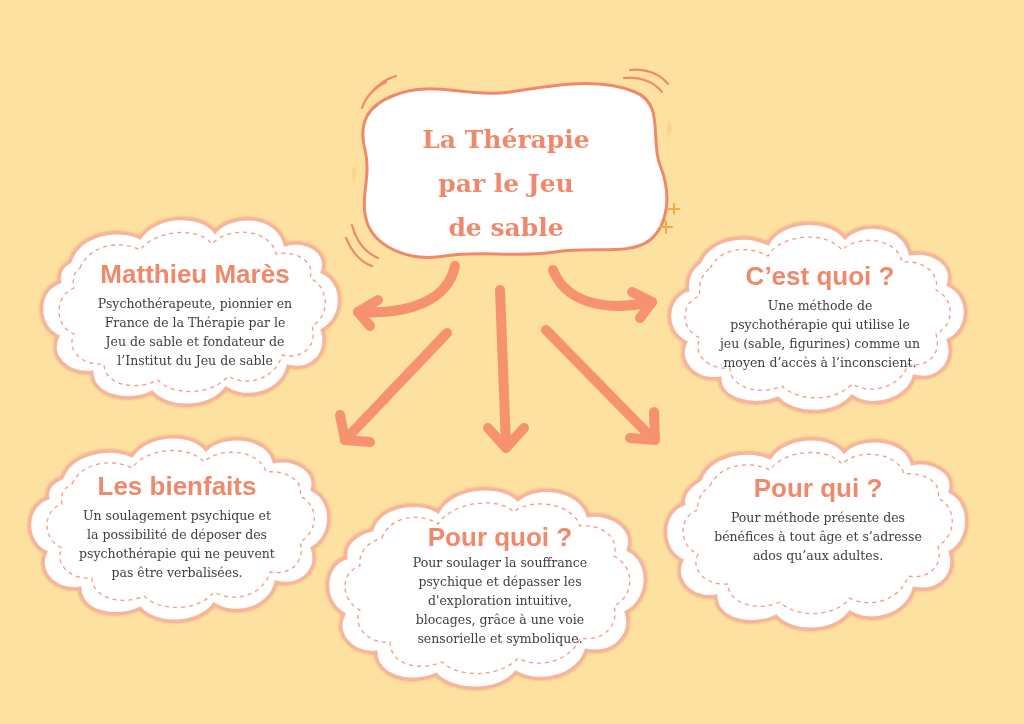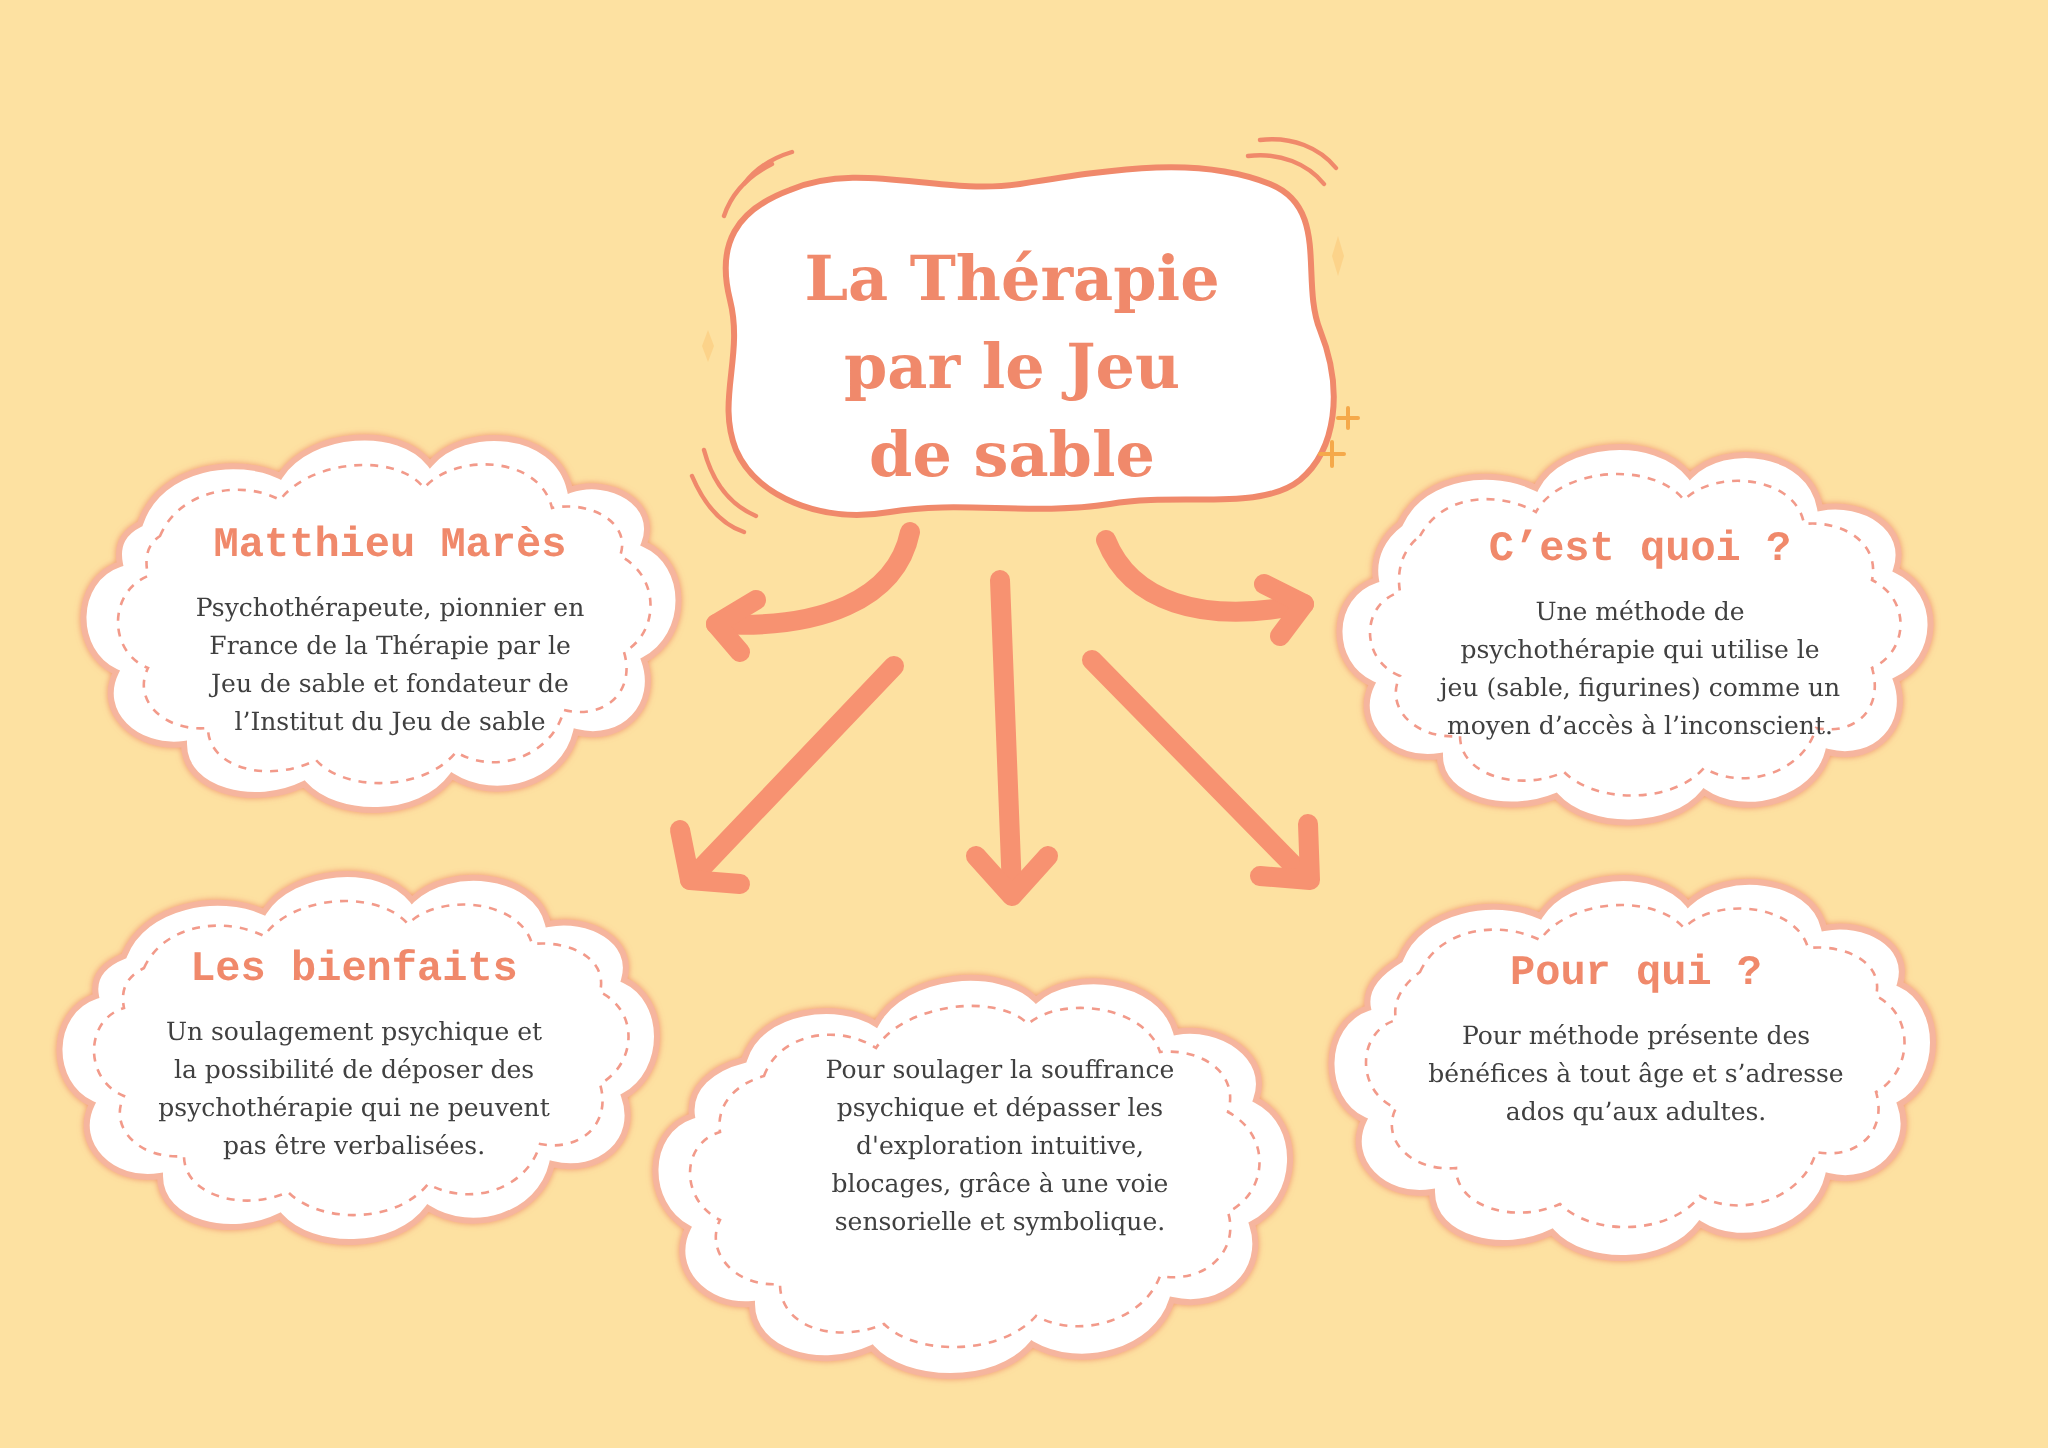--- a/index.html
+++ b/index.html
@@ -1,21 +1,21 @@
 <!DOCTYPE html>
 <html><head>
 <meta charset="utf-8">
 <style>
   html, body { margin:0; padding:0; }
   body { width:1024px; height:724px; background:#fde1a1; position:relative; overflow:hidden; font-family:"DejaVu Serif", serif; }
   .layer { position:absolute; left:0; top:0; width:1024px; height:724px; }
   .cloud-text { position:absolute; text-align:center; }
-  .heading { font-family:Liberation Mono, monospace; font-weight:bold; color:#f0896b; font-size:21px; line-height:24px; margin:0 0 8px 0; }
+  .heading { font-family:Liberation Sans, sans-serif; font-weight:bold; color:#f0896b; font-size:26px; line-height:24px; margin:0 0 8px 0; }
   .body { font-family:"DejaVu Serif", serif; color:#404040; font-size:12.5px; line-height:19px; margin:0; }
-  .title { position:absolute; left:372px; top:118px; width:268px; text-align:center; font-family:"DejaVu Serif", serif; font-weight:bold; color:#f0896b; font-size:31px; line-height:44px; }
+  .title { position:absolute; left:372px; top:118px; width:268px; text-align:center; font-family:"DejaVu Serif", serif; font-weight:bold; color:#f0896b; font-size:25px; line-height:44px; }
 </style>
 </head>
 <body>
 
 <svg class="layer" viewBox="0 0 1024 724" xmlns="http://www.w3.org/2000/svg">
   <defs>
     <filter id="soft" x="-10%" y="-10%" width="120%" height="120%">
       <feDropShadow dx="0" dy="0" stdDeviation="1.5" flood-color="#f0896b" flood-opacity="0.9"></feDropShadow>
     </filter>
   </defs>
@@ -106,20 +106,21 @@
 
 <div class="cloud-text" style="left:52px; top:474px; width:250px;">
   <div class="heading">Les bienfaits</div>
   <p class="body">Un soulagement psychique et</p>
   <p class="body">la possibilité de déposer des</p>
   <p class="body">psychothérapie qui ne peuvent</p>
   <p class="body">pas être verbalisées.</p>
 </div>
 
 <div class="cloud-text" style="left:370px; top:525px; width:260px;">
+  <div class="heading" style="margin-bottom:4px;">Pour quoi ?</div>
   <p class="body">Pour soulager la souffrance</p>
   <p class="body">psychique et dépasser les</p>
   <p class="body">d'exploration intuitive,</p>
   <p class="body">blocages, grâce à une voie</p>
   <p class="body">sensorielle et symbolique.</p>
 </div>
 
 <div class="cloud-text" style="left:690px; top:476px; width:256px;">
   <div class="heading">Pour qui ?</div>
   <p class="body">Pour méthode présente des</p>

